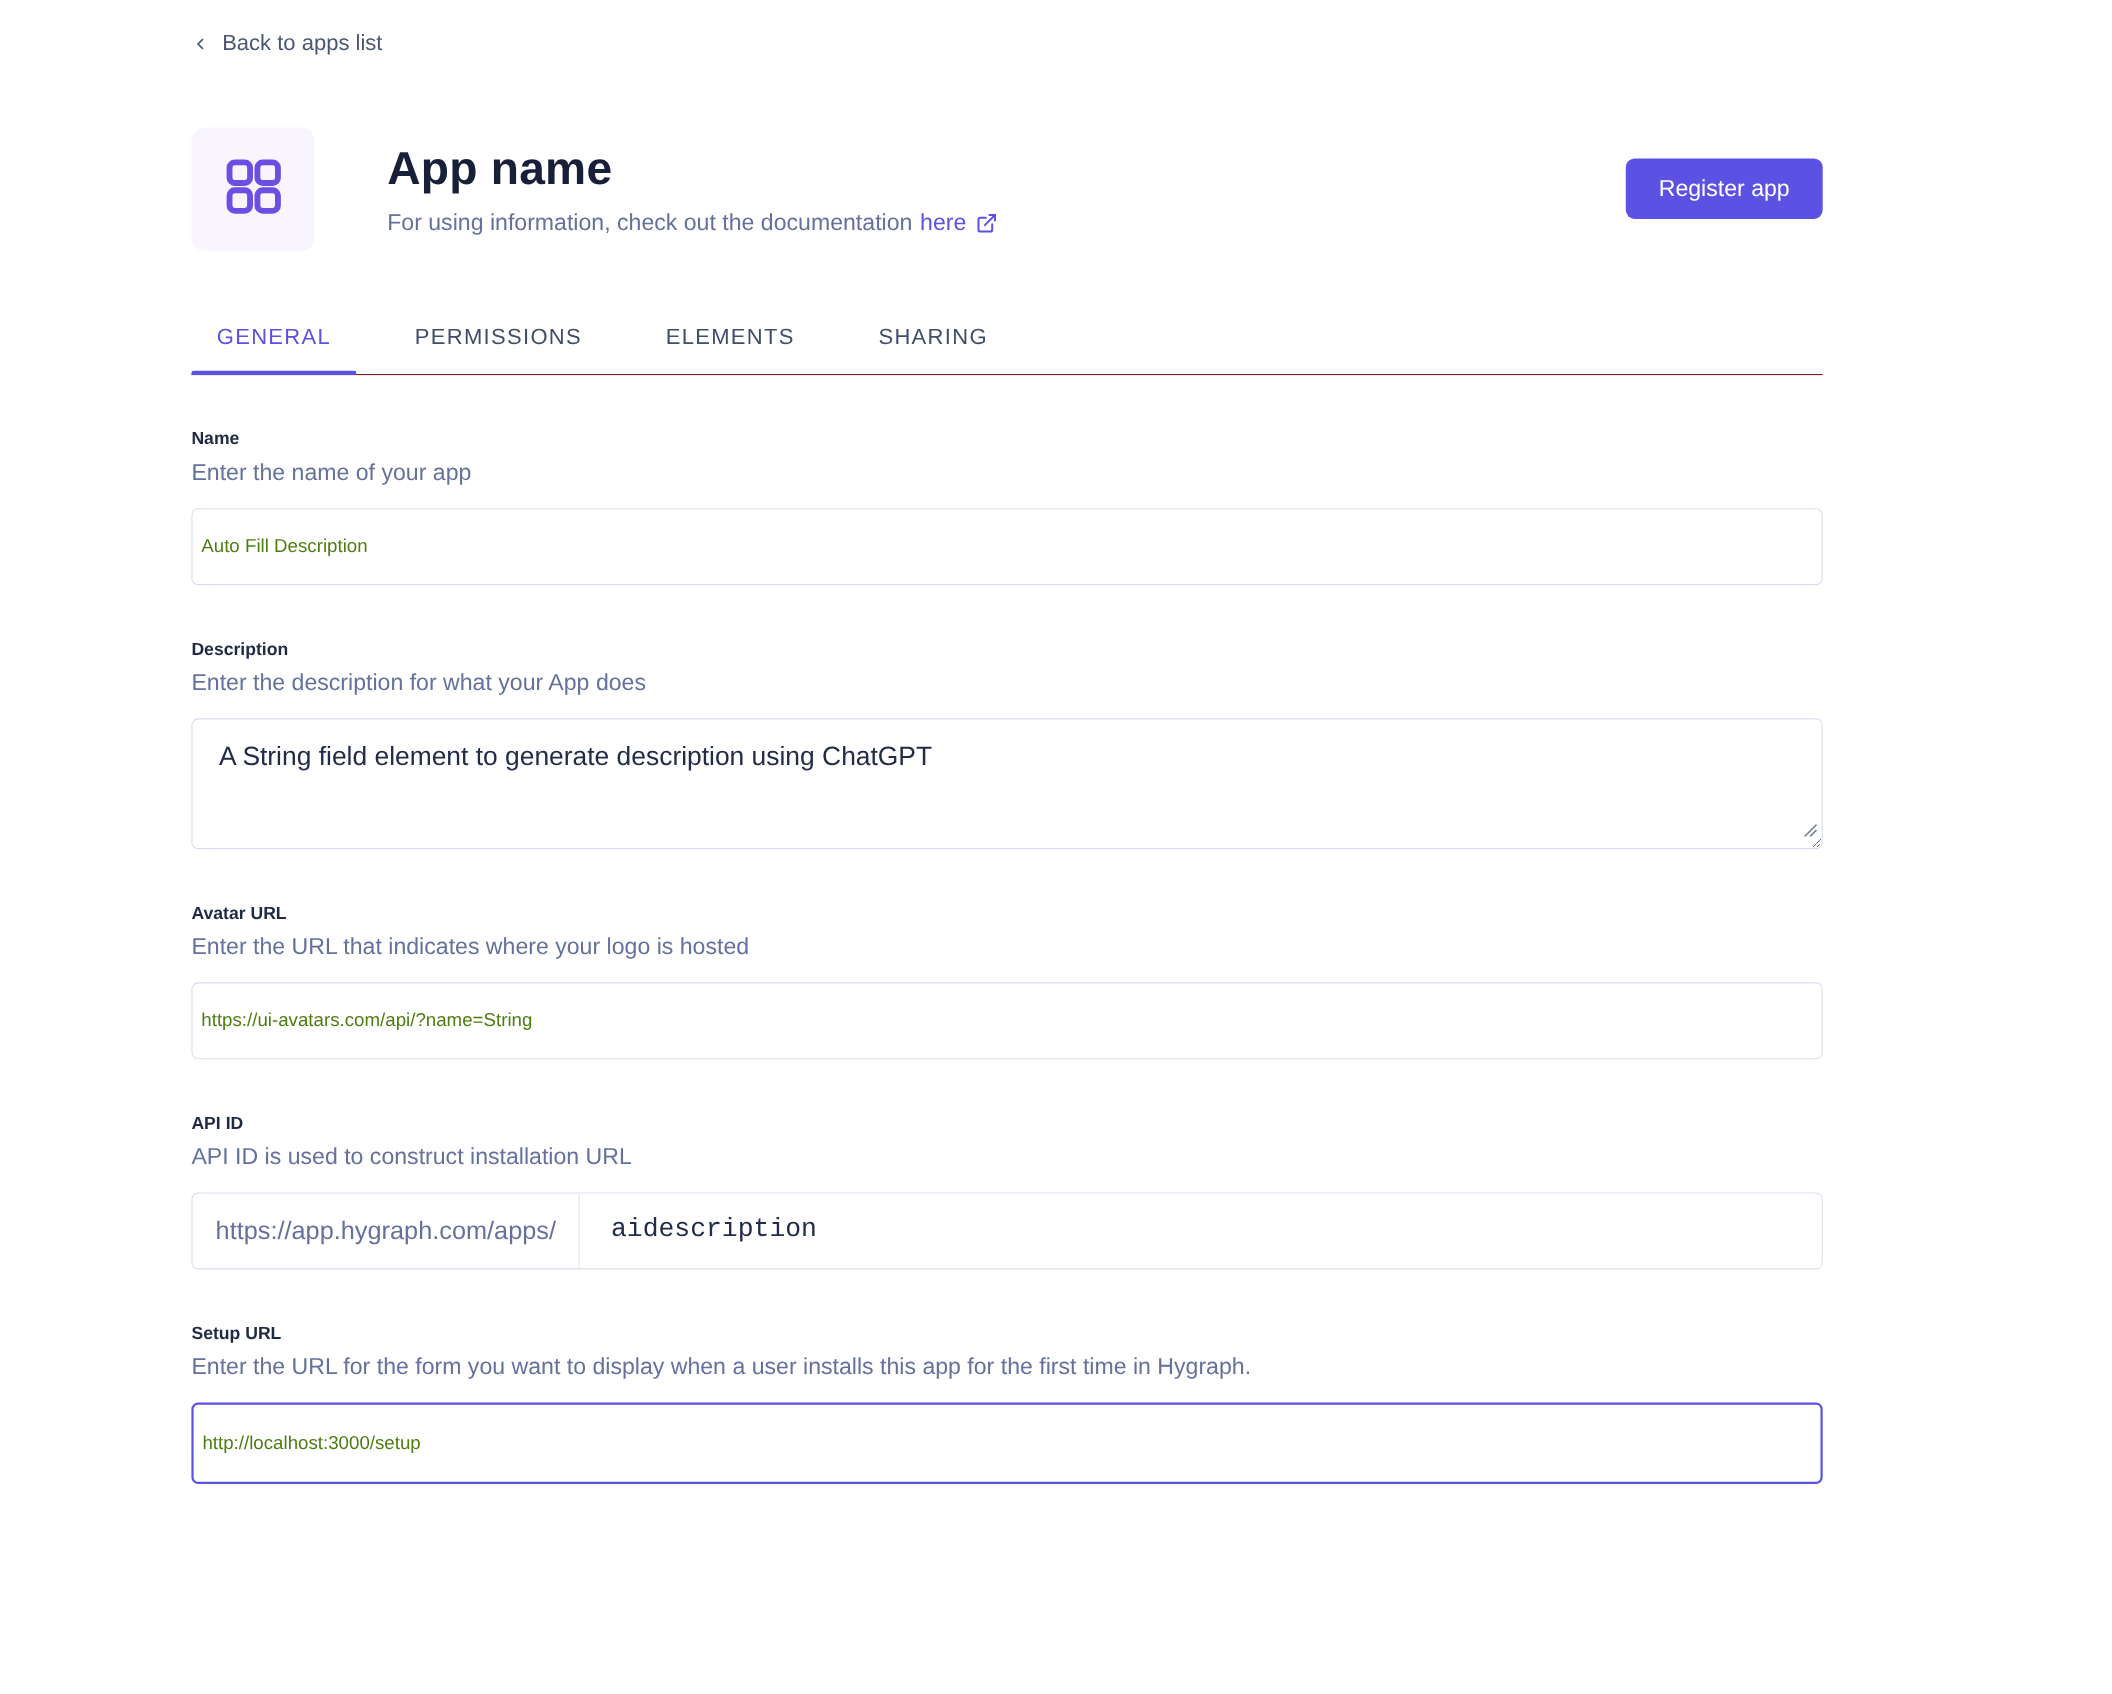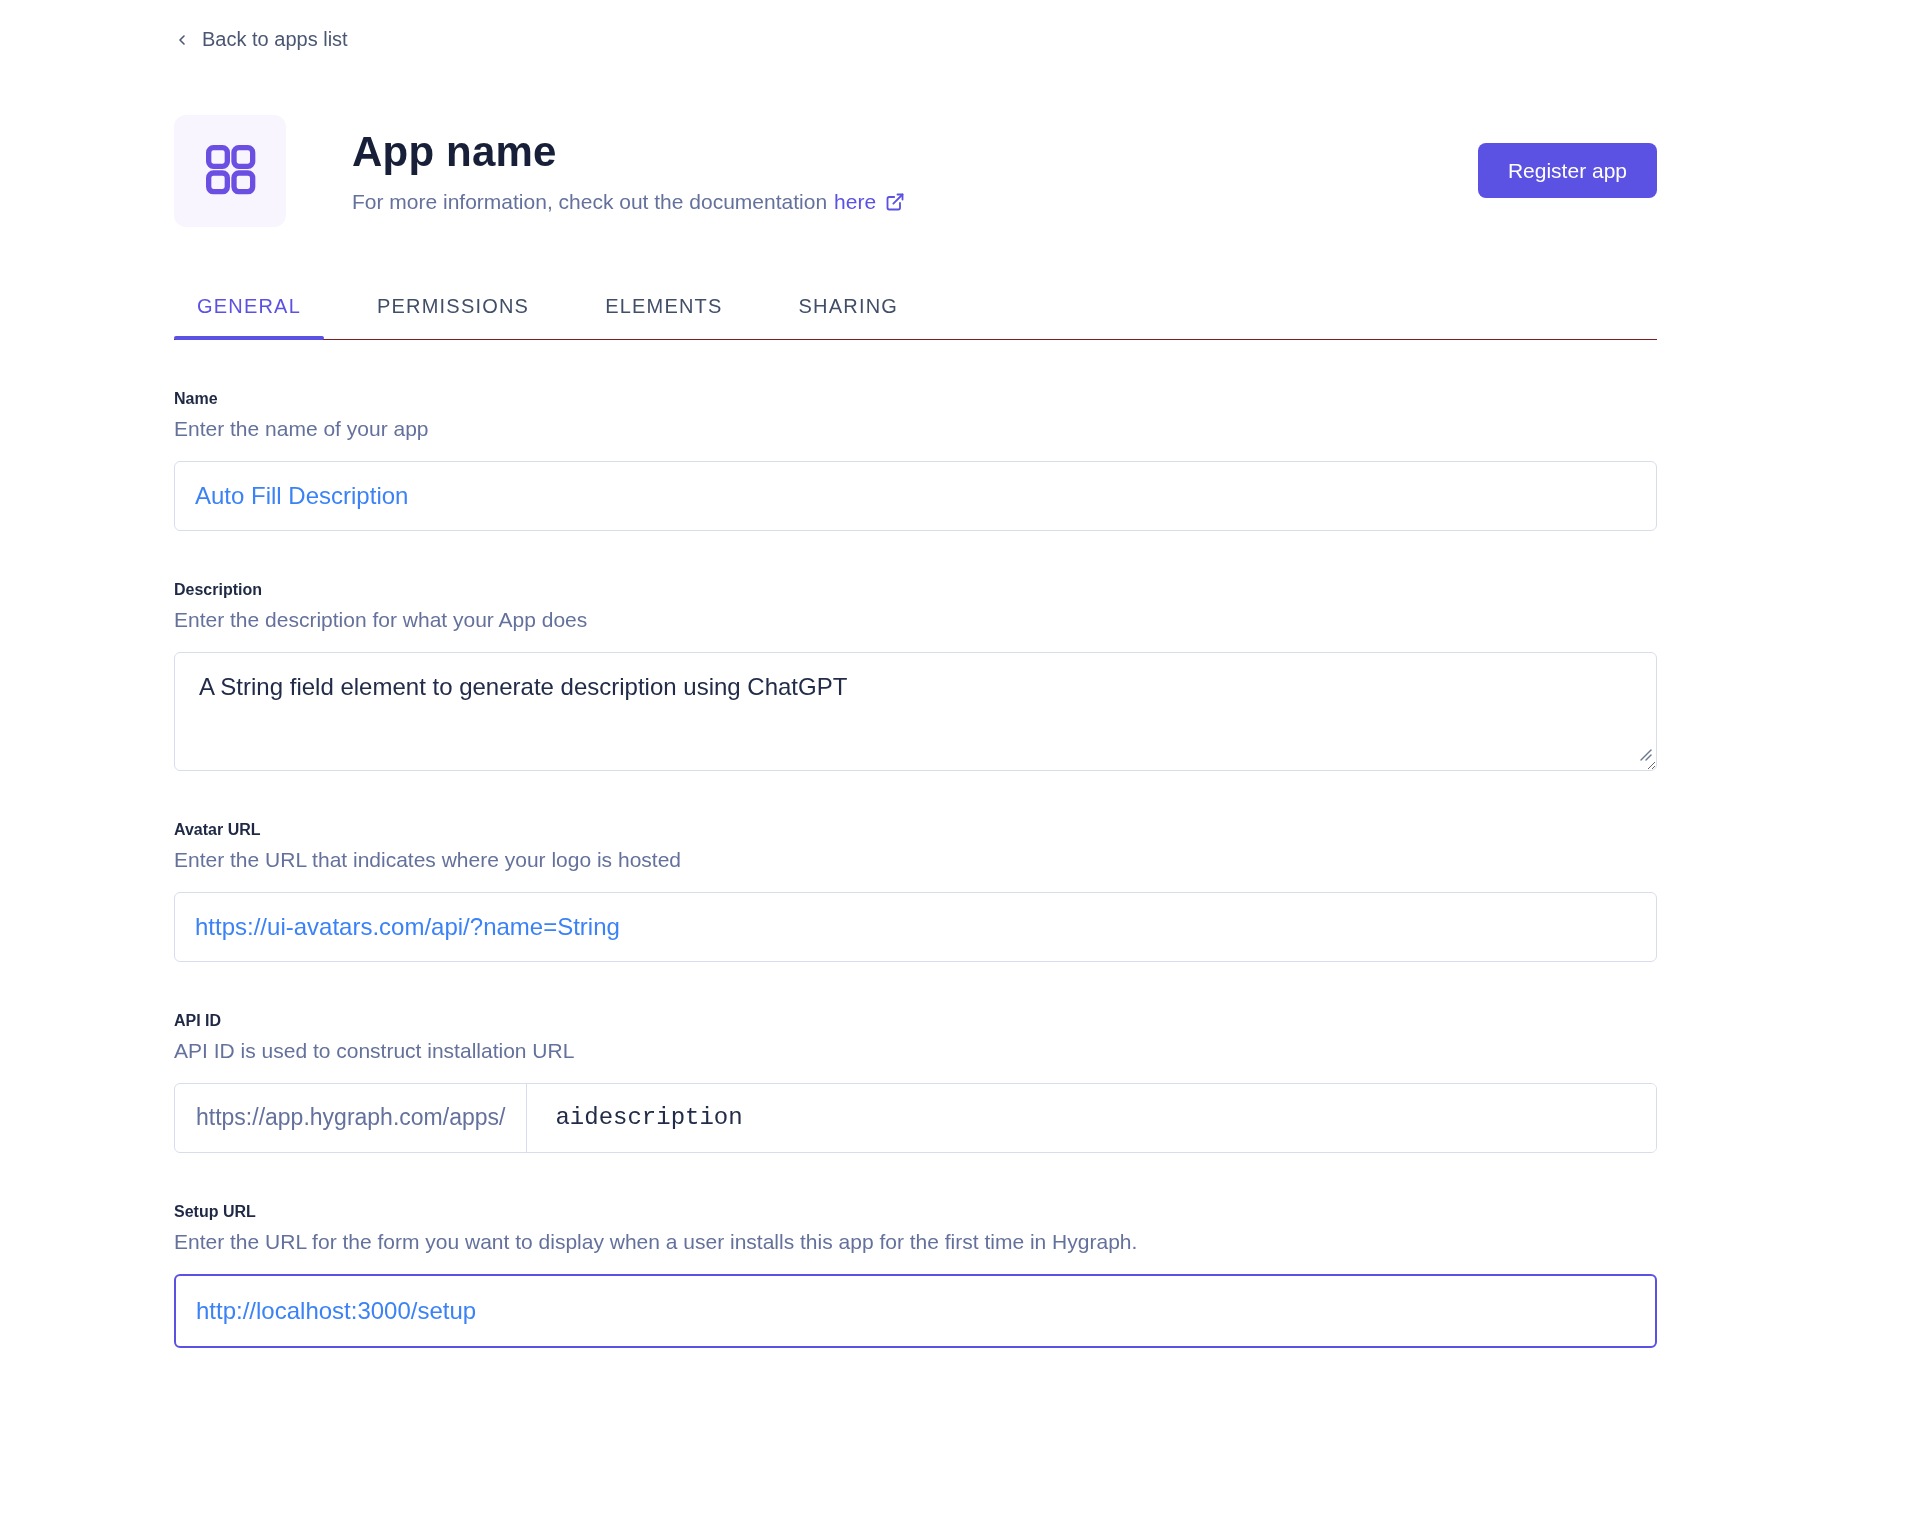--- a/index.html
+++ b/index.html
@@ -60,21 +60,21 @@
   }
 
   
   .field { margin-top: 50px; }
   .field:first-of-type { margin-top: 62px; }
   .field-label { font-size: 16px; font-weight: bold; color: #1f2945; }
   .field-helper { margin-top: 9px; font-size: 21px; color: #64719c; }
   .text-input {
     margin-top: 20px; width: 100%; height: 70px;
     border: 1px solid #d8dee9; border-radius: 6px;
-    padding: 0 20px; font-size: 24px; color: #3b82f6;
+    padding: 0 8px; font-size: 17px; color: #4d7c0f;
     font-family: "Liberation Sans", sans-serif;
     background: #ffffff; outline: none; display: block;
   }
   .textarea-wrap { position: relative; margin-top: 20px; }
   .text-area {
     width: 100%; height: 119px; resize: vertical;
     border: 1px solid #d8dee9; border-radius: 6px;
     padding: 20px 24px; font-size: 24px; color: #222c49;
     font-family: "Liberation Sans", sans-serif;
     background: #ffffff; outline: none; display: block;
@@ -125,21 +125,21 @@
           <rect x="4" y="4" width="7" height="7" rx="1.8"></rect>
           <rect x="13.5" y="4" width="7" height="7" rx="1.8"></rect>
           <rect x="4" y="13.5" width="7" height="7" rx="1.8"></rect>
           <rect x="13.5" y="13.5" width="7" height="7" rx="1.8"></rect>
         </svg>
       </span>
     </div>
     <div class="header-text">
       <div class="page-title">App name</div>
       <div class="doc-line">
-        <span>For more information, check out the documentation</span>
+        <span>For using information, check out the documentation</span>
         <a class="doc-link">here</a>
         <span>
           <svg width="20" height="20" viewBox="0 0 24 24" fill="none" stroke="#5b51e3" stroke-width="2.2" stroke-linecap="round" stroke-linejoin="round">
             <path d="M18 13v6a2 2 0 0 1-2 2H5a2 2 0 0 1-2-2V8a2 2 0 0 1 2-2h6"></path>
             <polyline points="15 3 21 3 21 9"></polyline>
             <line x1="10" y1="14" x2="21" y2="3"></line>
           </svg>
         </span>
       </div>
     </div>

